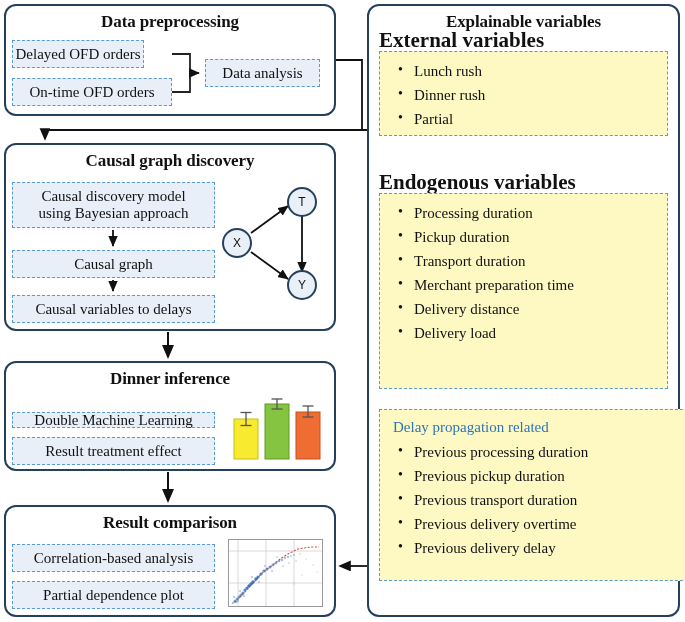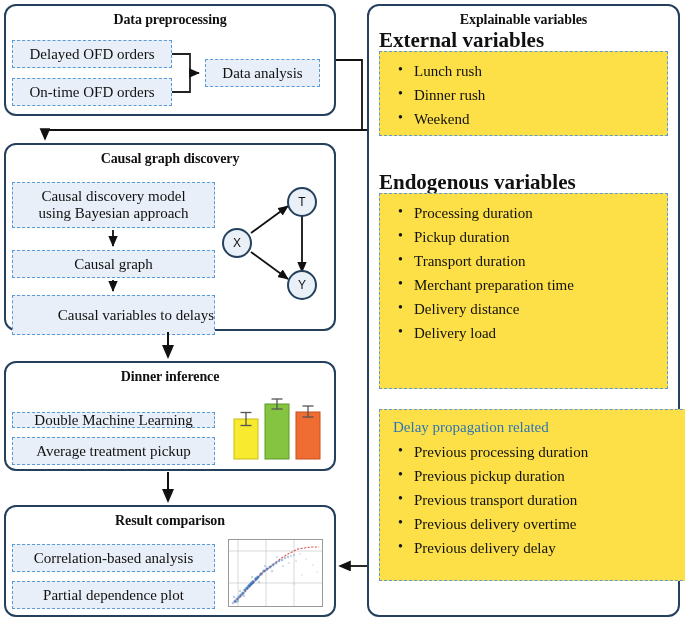--- a/index.html
+++ b/index.html
@@ -12,42 +12,42 @@
   .panel{
     position:absolute;
     border:2.5px solid #24405c;
     border-radius:12px;
     background:#ffffff;
     box-sizing:border-box;
   }
   .panel-title{
     text-align:center;
     font-weight:bold;
-    font-size:14px;
+    font-size:17px;
     letter-spacing:-0.1px;
     margin-top:6px;
   }
   .dbox{
     position:absolute;
     border:1.4px dashed #5b9bd5;
     background:#e9eff8;
     box-sizing:border-box;
     display:flex;
     align-items:center;
     justify-content:center;
     text-align:center;
     font-size:15px;
     line-height:1.12;
     color:#111;
   }
   .dbox.two-line{flex-direction:column;}
   .listbox{
     position:absolute;
     border:1.4px dashed #5b9bd5;
-    background:#fde047;
+    background:#fef9c3;
     box-sizing:border-box;
     padding:7px 0 7px 0;
   }
   .listbox ul{
     margin:0;padding:0 0 0 34px;list-style:none;
   }
   .listbox li{
     font-size:15px;
     line-height:1.0;
     padding:4.5px 0;
@@ -76,52 +76,52 @@
   .node-circle{fill:#eaf0f8;stroke:#24405c;stroke-width:2;}
   .node-label{font-family:"Liberation Sans", sans-serif;font-size:12px;fill:#111;text-anchor:middle;dominant-baseline:central;}
   .mini{position:absolute;box-sizing:border-box;}
 </style>
 </head>
 <body>
 
 <div class="panel" style="left:4px;top:4px;width:332px;height:112px;">
   <div class="panel-title">Data preprocessing</div>
 </div>
-<div class="dbox" style="left:12px;top:40px;width:160px;height:28px;">
+<div class="dbox" style="left:12px;top:40px;width:132px;height:28px;">
   <span>Delayed OFD orders</span>
 </div>
 <div class="dbox" style="left:12px;top:78px;width:160px;height:28px;">
   <span>On-time OFD orders</span>
 </div>
 <div class="dbox" style="left:205px;top:59px;width:115px;height:28px;">
   <span>Data analysis</span>
 </div>
 
 <div class="panel" style="left:4px;top:143px;width:332px;height:188px;">
   <div class="panel-title">Causal graph discovery</div>
 </div>
 <div class="dbox two-line" style="left:12px;top:182px;width:203px;height:46px;text-align:right;">
   <span>Causal discovery model</span>
   <span>using Bayesian approach</span>
 </div>
 <div class="dbox" style="left:12px;top:250px;width:203px;height:28px;">
   <span>Causal graph</span>
 </div>
-<div class="dbox" style="left:12px;top:295px;width:203px;height:40px;justify-content:flex-end;">
+<div class="dbox" style="left:12px;top:295px;width:203px;height:28px;">
   <span>Causal variables to delays</span>
 </div>
 
 <div class="panel" style="left:4px;top:361px;width:332px;height:110px;">
   <div class="panel-title">Dinner inference</div>
 </div>
 <div class="dbox" style="left:12px;top:412px;width:203px;height:16px;">
   <span>Double Machine Learning</span>
 </div>
 <div class="dbox" style="left:12px;top:437px;width:203px;height:28px;">
-  <span>Average treatment pickup</span>
+  <span>Result treatment effect</span>
 </div>
 
 <div class="panel" style="left:4px;top:505px;width:332px;height:112px;">
   <div class="panel-title">Result comparison</div>
 </div>
 <div class="dbox" style="left:12px;top:544px;width:203px;height:28px;">
   <span>Correlation-based analysis</span>
 </div>
 <div class="dbox" style="left:12px;top:581px;width:203px;height:28px;">
   <span>Partial dependence plot</span>
@@ -130,21 +130,21 @@
 <div class="panel" style="left:367px;top:4px;width:313px;height:613px;">
   <div class="panel-title">Explainable variables</div>
 </div>
 
 <div class="subhead" style="left:379px;top:28px;">External variables</div>
 
 <div class="listbox" style="left:379px;top:51px;width:289px;height:85px;">
   <ul>
     <li>Lunch rush</li>
     <li>Dinner rush</li>
-    <li>Weekend</li>
+    <li>Partial</li>
   </ul>
 </div>
 
 <div class="subhead" style="left:379px;top:170px;">Endogenous variables</div>
 
 <div class="listbox" style="left:379px;top:193px;width:289px;height:196px;">
   <ul>
     <li>Processing duration</li>
     <li>Pickup duration</li>
     <li>Transport duration</li>

